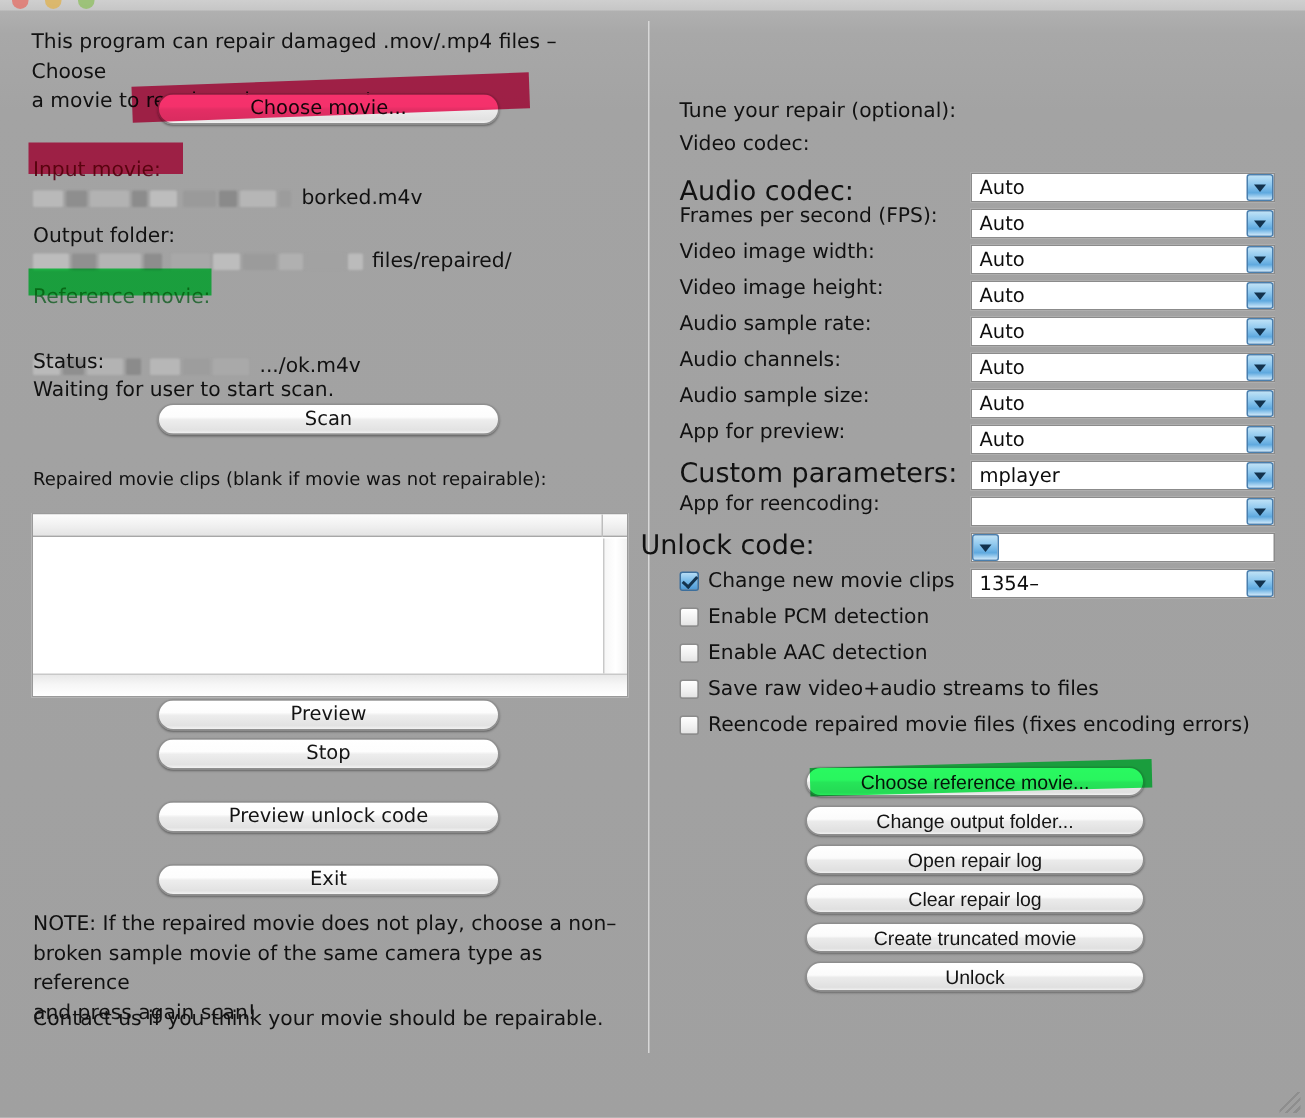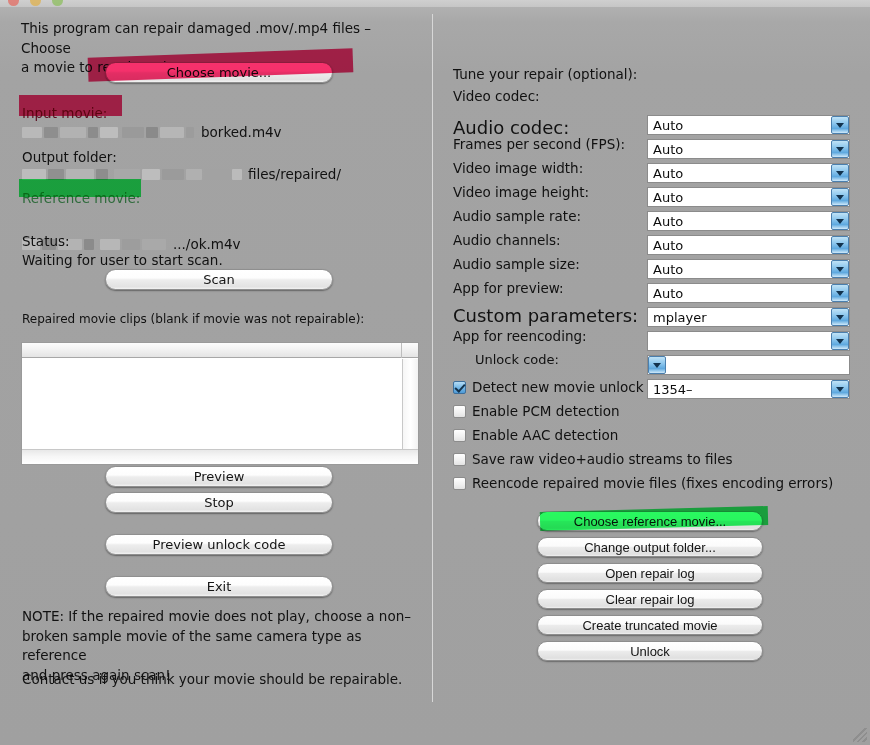--- a/index.html
+++ b/index.html
@@ -428,33 +428,33 @@
         <span class="arrow">
           <i></i>
         </span>
       </div>
       <div class="abs txt" style="left: 453px; top: 327px; font-size: 13.5px;">App for reencoding:</div>
       <div class="sel" style="top: 324px;">
         <span class="arrow">
           <i></i>
         </span>
       </div>
-      <div class="abs txt" style="left: 475px; top: 351px; font-size: 13px; text-align: right;">Unlock code:</div>
+      <div class="abs txt" style="left: 427px; top: 351px; font-size: 18px; text-align: right;">Unlock code:</div>
       <div class="sel" style="top: 348px;">
         <span class="val">1354–</span>
         <span class="arrow">
           <i></i>
         </span>
       </div>
     </div>
 
   <div id="checkbox-rows">
       <div class="cbrow" style="top: 379px;">
         <span class="cbox on"></span>
-        <span class="cblabel">Detect new movie unlock</span>
+        <span class="cblabel">Change new movie clips</span>
       </div>
       <div class="cbrow" style="top: 403px;">
         <span class="cbox"></span>
         <span class="cblabel">Enable PCM detection</span>
       </div>
       <div class="cbrow" style="top: 427px;">
         <span class="cbox"></span>
         <span class="cblabel">Enable AAC detection</span>
       </div>
       <div class="cbrow" style="top: 451px;">

